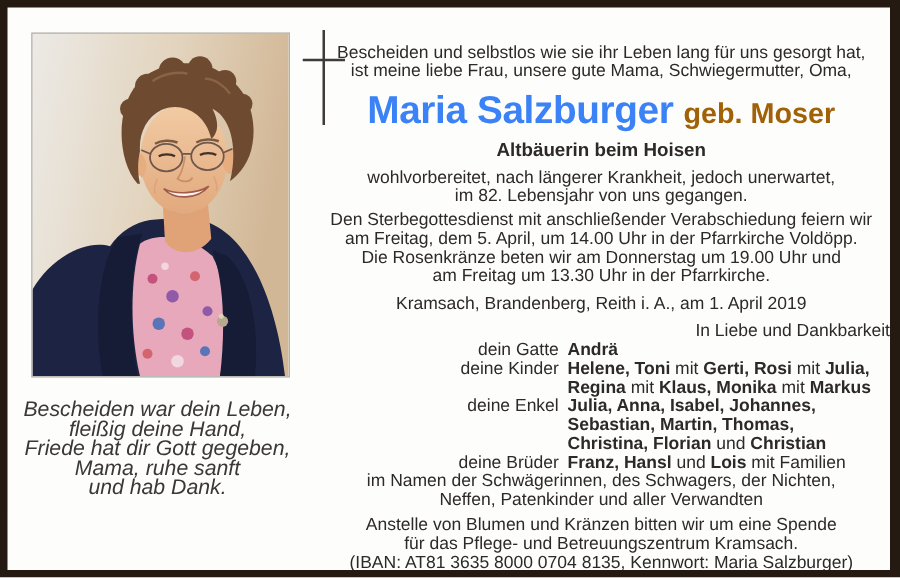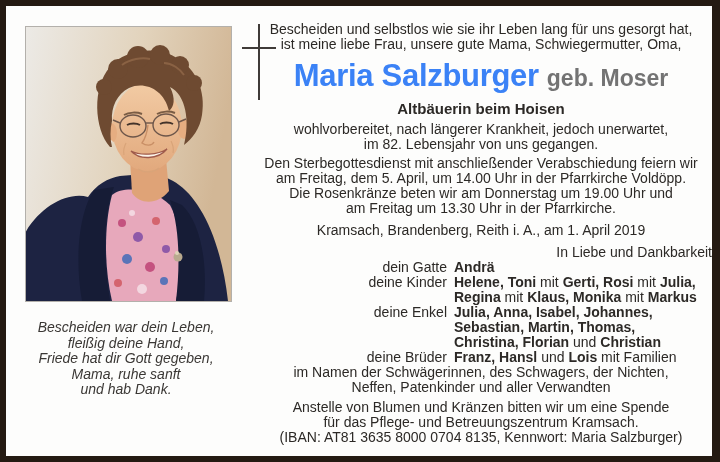--- a/index.html
+++ b/index.html
@@ -21,35 +21,35 @@
     width:205px;height:274px;
     border:1px solid #b3b0ab;
     overflow:hidden;
     background:#e9e7e3;
   }
   .photo-frame svg{display:block;}
   .poem{
     position:absolute;left:0;top:314px;width:240px;
     text-align:center;
     font-style:italic;
-    font-size:14px;line-height:15.5px;
+    font-size:17px;line-height:15.5px;
     color:#3a3734;
   }
   
   .cross{position:absolute;left:236px;top:18px;width:34px;height:76px;}
   
   .right-col{
-    position:absolute;left:244px;top:0;width:462px;
+    position:absolute;left:244px;top:12px;width:462px;
     text-align:center;
     font-size:14px;line-height:15px;
   }
   .intro{margin-top:16px;}
   .name-line{margin-top:6px;line-height:36px;white-space:nowrap;}
   .deceased-name{font-size:31px;font-weight:bold;color:#3b82f6;letter-spacing:-0.3px;}
-  .maiden-name{font-size:23px;font-weight:bold;color:#737373;margin-left:8px;}
+  .maiden-name{font-size:23px;font-weight:bold;color:#a16207;margin-left:8px;}
   .farm-title{margin-top:2px;font-size:15px;font-weight:bold;line-height:16px;}
   .passing{margin-top:5px;}
   .service{margin-top:4px;}
   .dateline{margin-top:7px;text-align:center;}
   .closing{margin-top:7px;text-align:right;}
   .family{margin-top:0;}
   .fam-row{display:grid;grid-template-columns:197px 1fr;column-gap:7px;text-align:left;}
   .fam-label{text-align:right;white-space:nowrap;}
   .fam-names{white-space:nowrap;}
   .b{font-weight:bold;}

